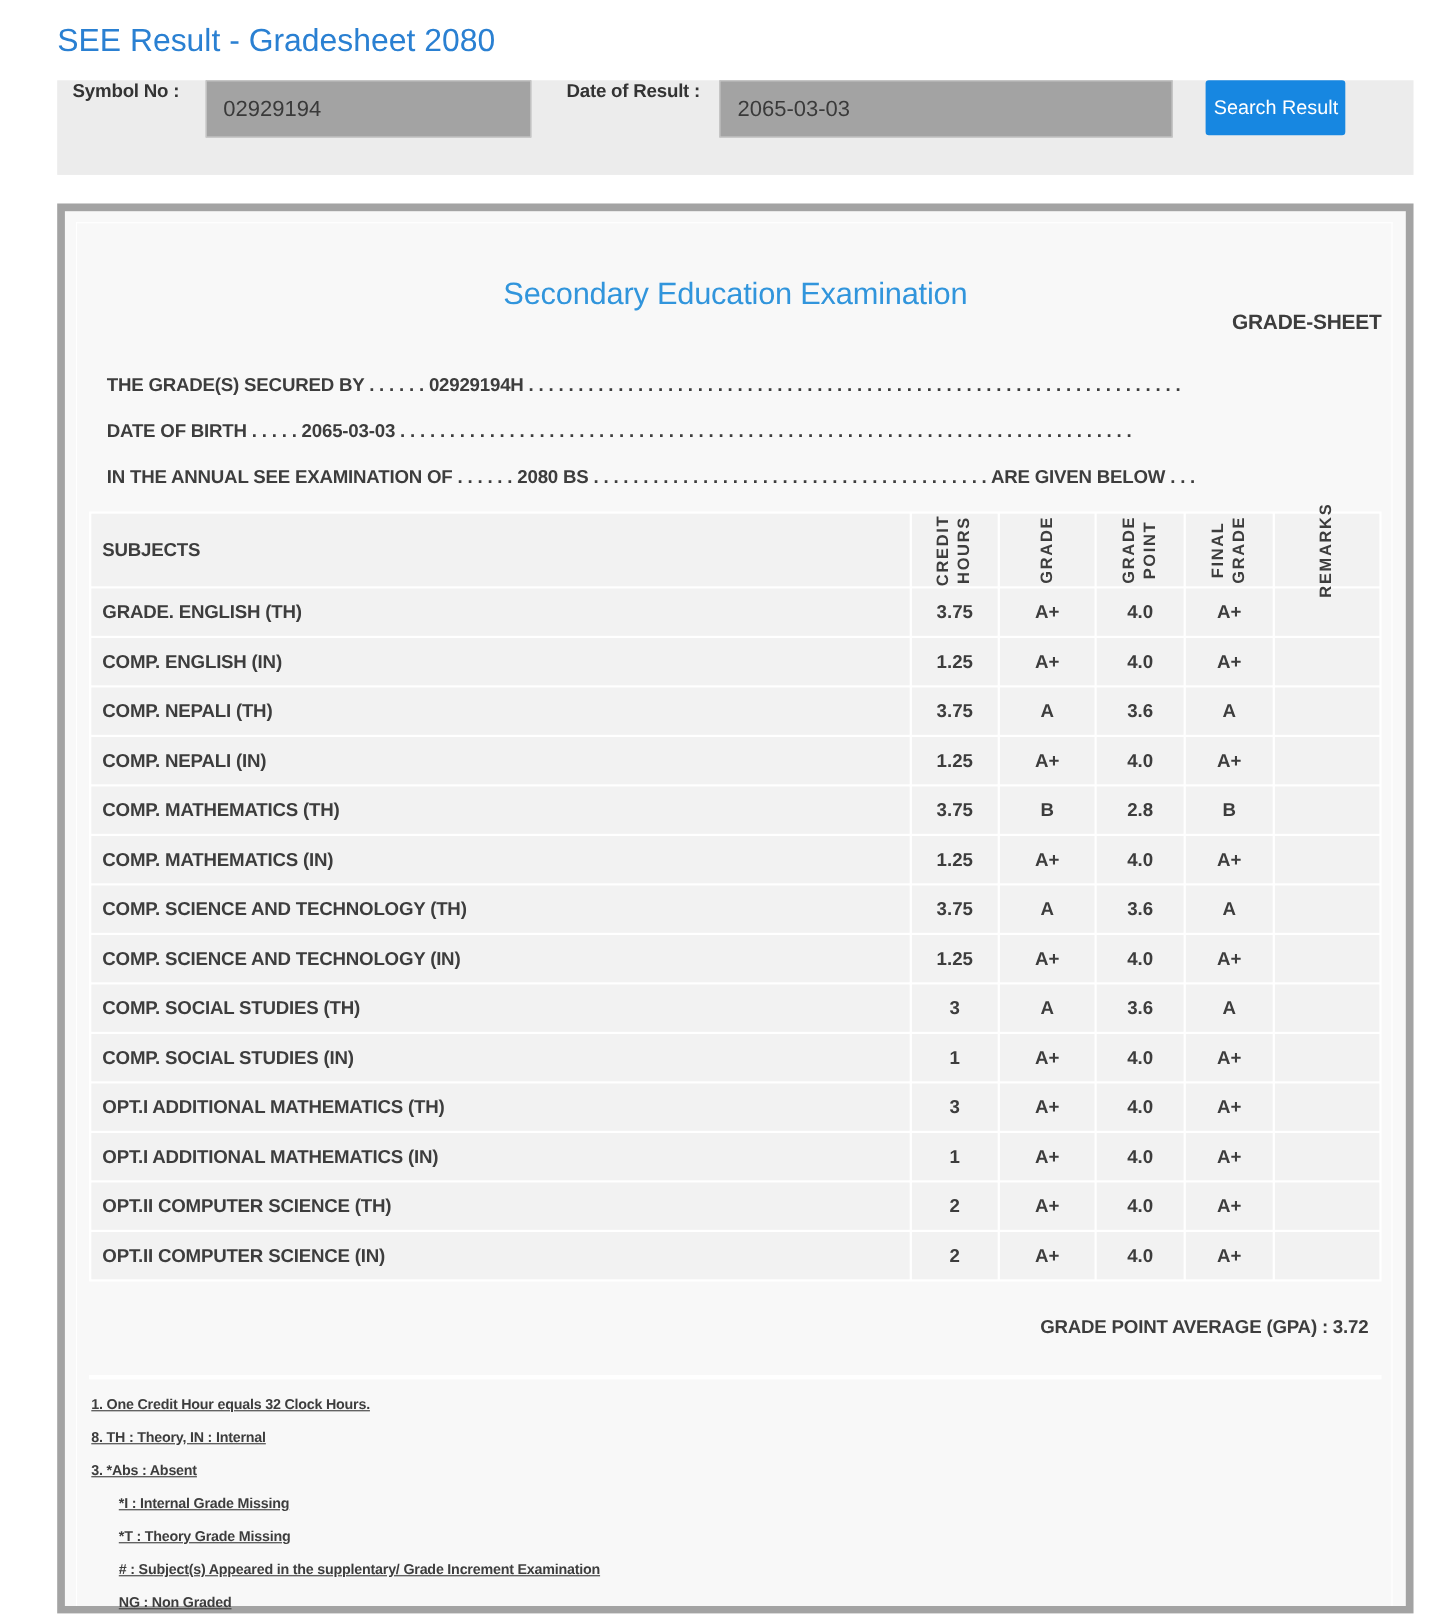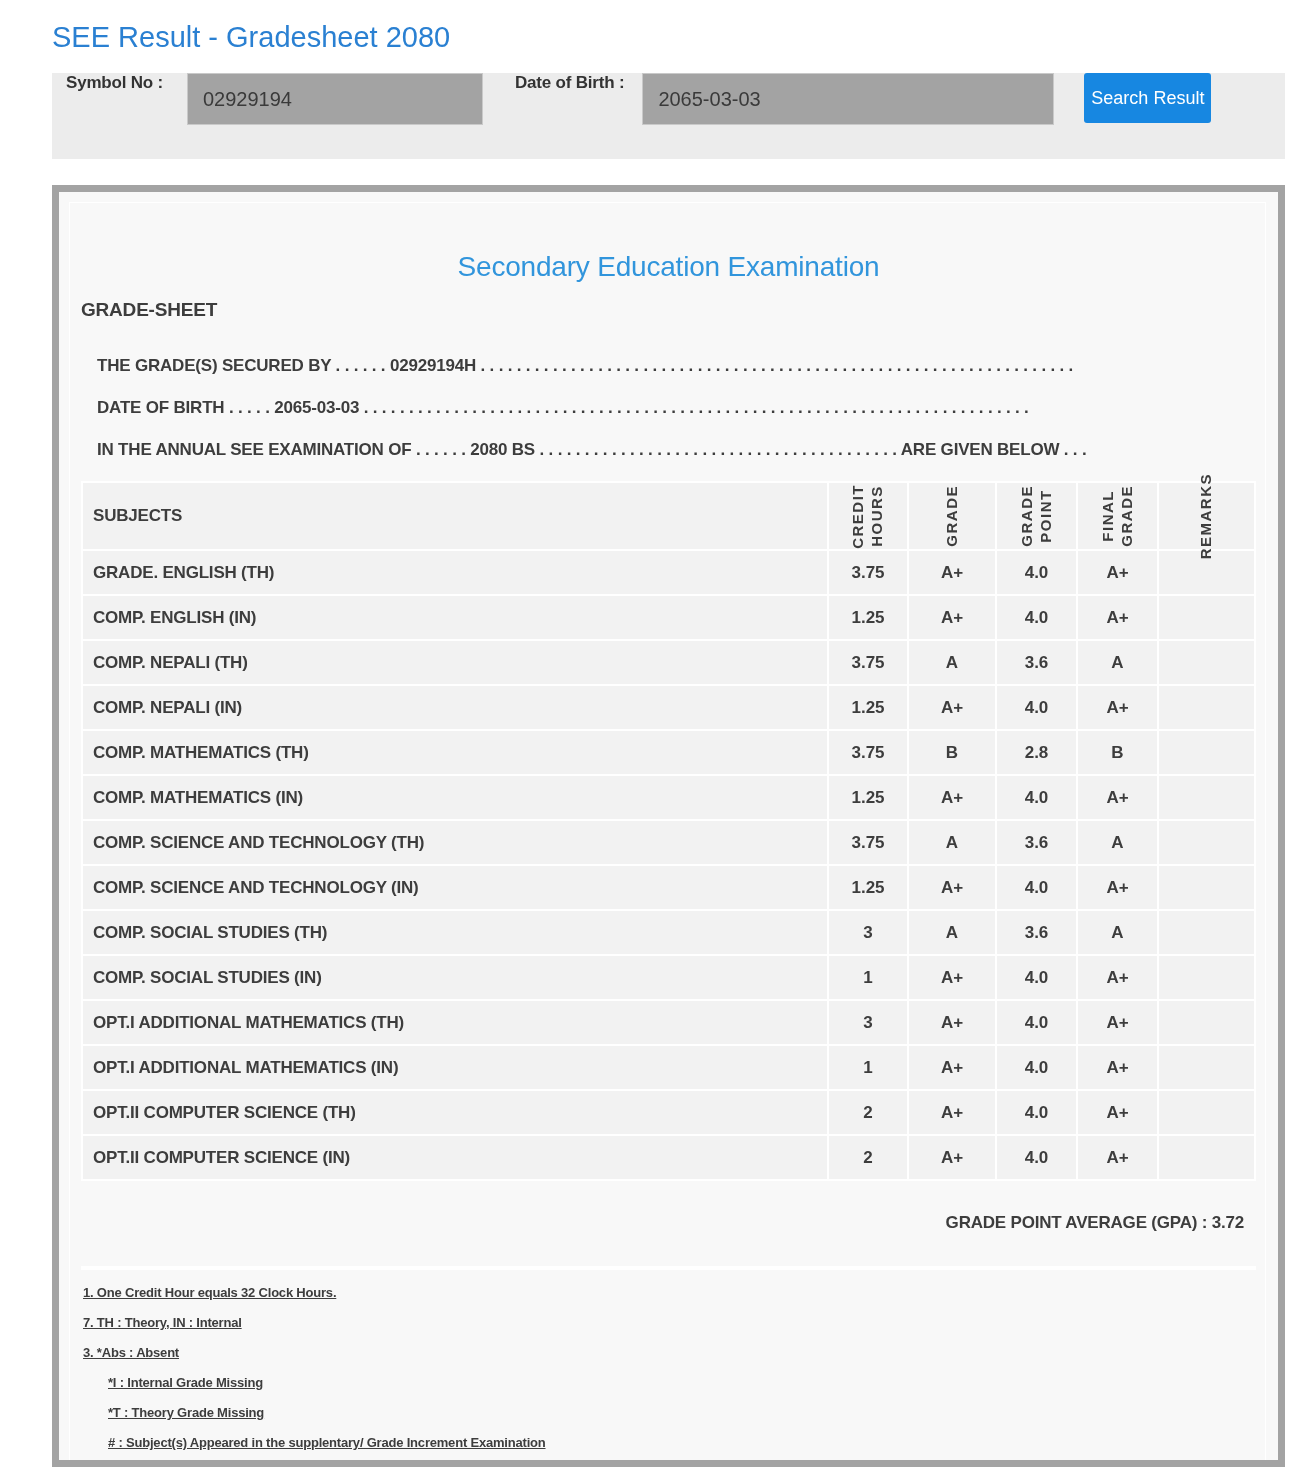--- a/index.html
+++ b/index.html
@@ -46,21 +46,21 @@
   .card-inner-border{
     position:absolute;left:10px;top:10px;right:12px;bottom:0;
     border:1px solid #fff;border-bottom:none;pointer-events:none;
   }
   .card-content{position:relative;padding:0 22px;}
   .exam-heading{
     margin:0;padding-top:59px;text-align:center;font-size:28px;font-weight:400;
     color:var(--heading);letter-spacing:-0.2px;
   }
   .grade-sheet-heading{
-    margin-top:16px;text-align:left;font-size:19px;font-weight:700;
+    margin-top:0;text-align:right;font-size:19px;font-weight:700;
     color:var(--text);letter-spacing:-0.2px;
   }
   .dotted-lines{margin-top:24px;padding:0 16px;}
   .line{
     height:42px;line-height:42px;font-size:17px;font-weight:700;color:var(--text);
     white-space:nowrap;overflow:hidden;letter-spacing:-0.2px;
   }
   
   table.grades{
     width:100%;border-collapse:separate;border-spacing:2px;background:#fff;
@@ -96,21 +96,21 @@
 <title>SEE Result - Gradesheet 2080</title></head>
 <body>
 
 <div class="page">
 
   <div class="page-title">SEE Result - Gradesheet 2080</div>
 
   <div class="search-bar">
     <span class="sb-label first">Symbol No :</span>
     <input id="symbol-input" class="sb-input" type="text" value="02929194" style="">
-    <span class="sb-label second">Date of Birth :</span>
+    <span class="sb-label second">Date of Result :</span>
     <input id="dob-input" class="sb-input" type="text" value="2065-03-03" style="">
     <button class="search-btn">Search Result</button>
   </div>
 
   <div class="card">
     <div class="card-inner-border"></div>
     <div class="card-content">
 
       <h1 class="exam-heading">Secondary Education Examination</h1>
       <div class="grade-sheet-heading">GRADE-SHEET</div>
@@ -293,21 +293,21 @@
               <td class="td-val"></td>
             </tr>
           </tbody>
       </table>
 
       <div class="gpa-line">GRADE POINT AVERAGE (GPA) : 3.72</div>
 
       <div class="notes-sep"></div>
       <div class="notes">
           <div class="note">1. One Credit Hour equals 32 Clock Hours.</div>
-          <div class="note">7. TH : Theory, IN : Internal</div>
+          <div class="note">8. TH : Theory, IN : Internal</div>
           <div class="note">3. *Abs : Absent</div>
           <div class="note indent">*I : Internal Grade Missing</div>
           <div class="note indent">*T : Theory Grade Missing</div>
           <div class="note indent"># : Subject(s) Appeared in the supplentary/ Grade Increment Examination</div>
           <div class="note indent">NG : Non Graded</div>
         </div>
 
     </div>
   </div>
 

